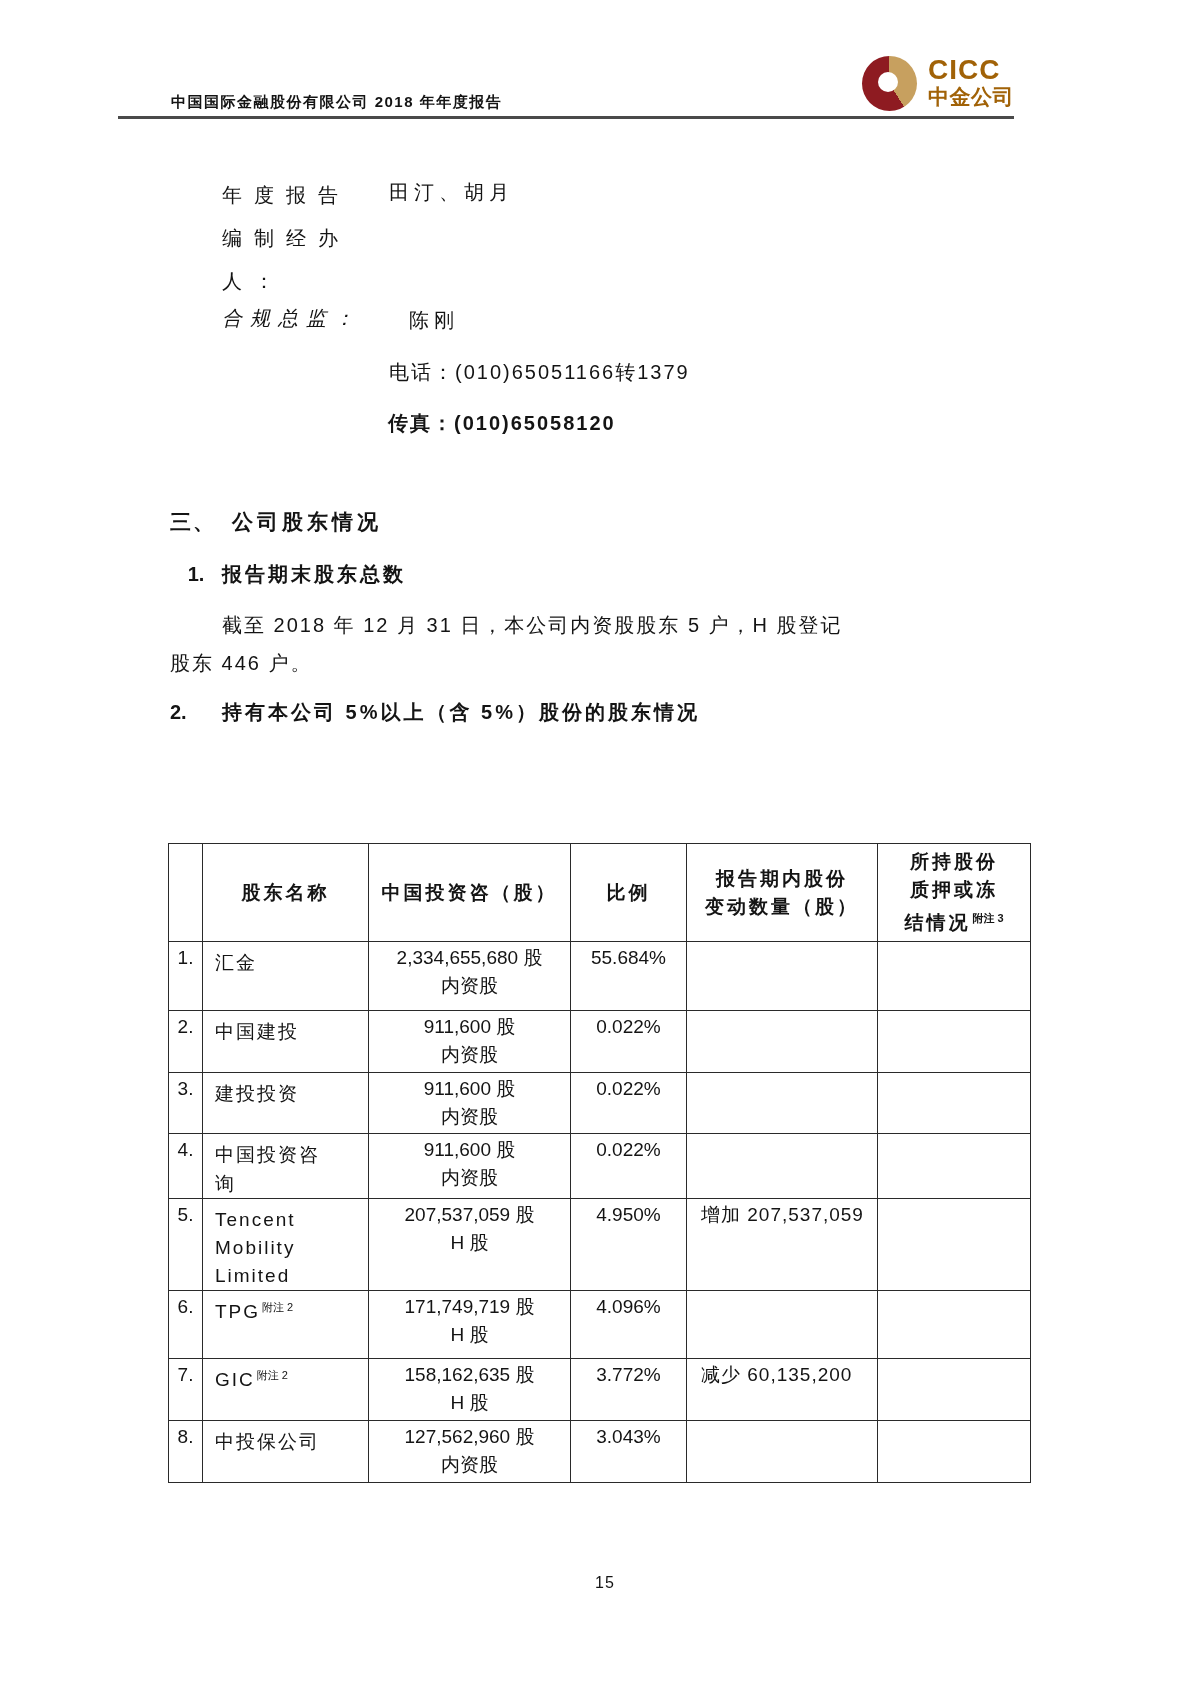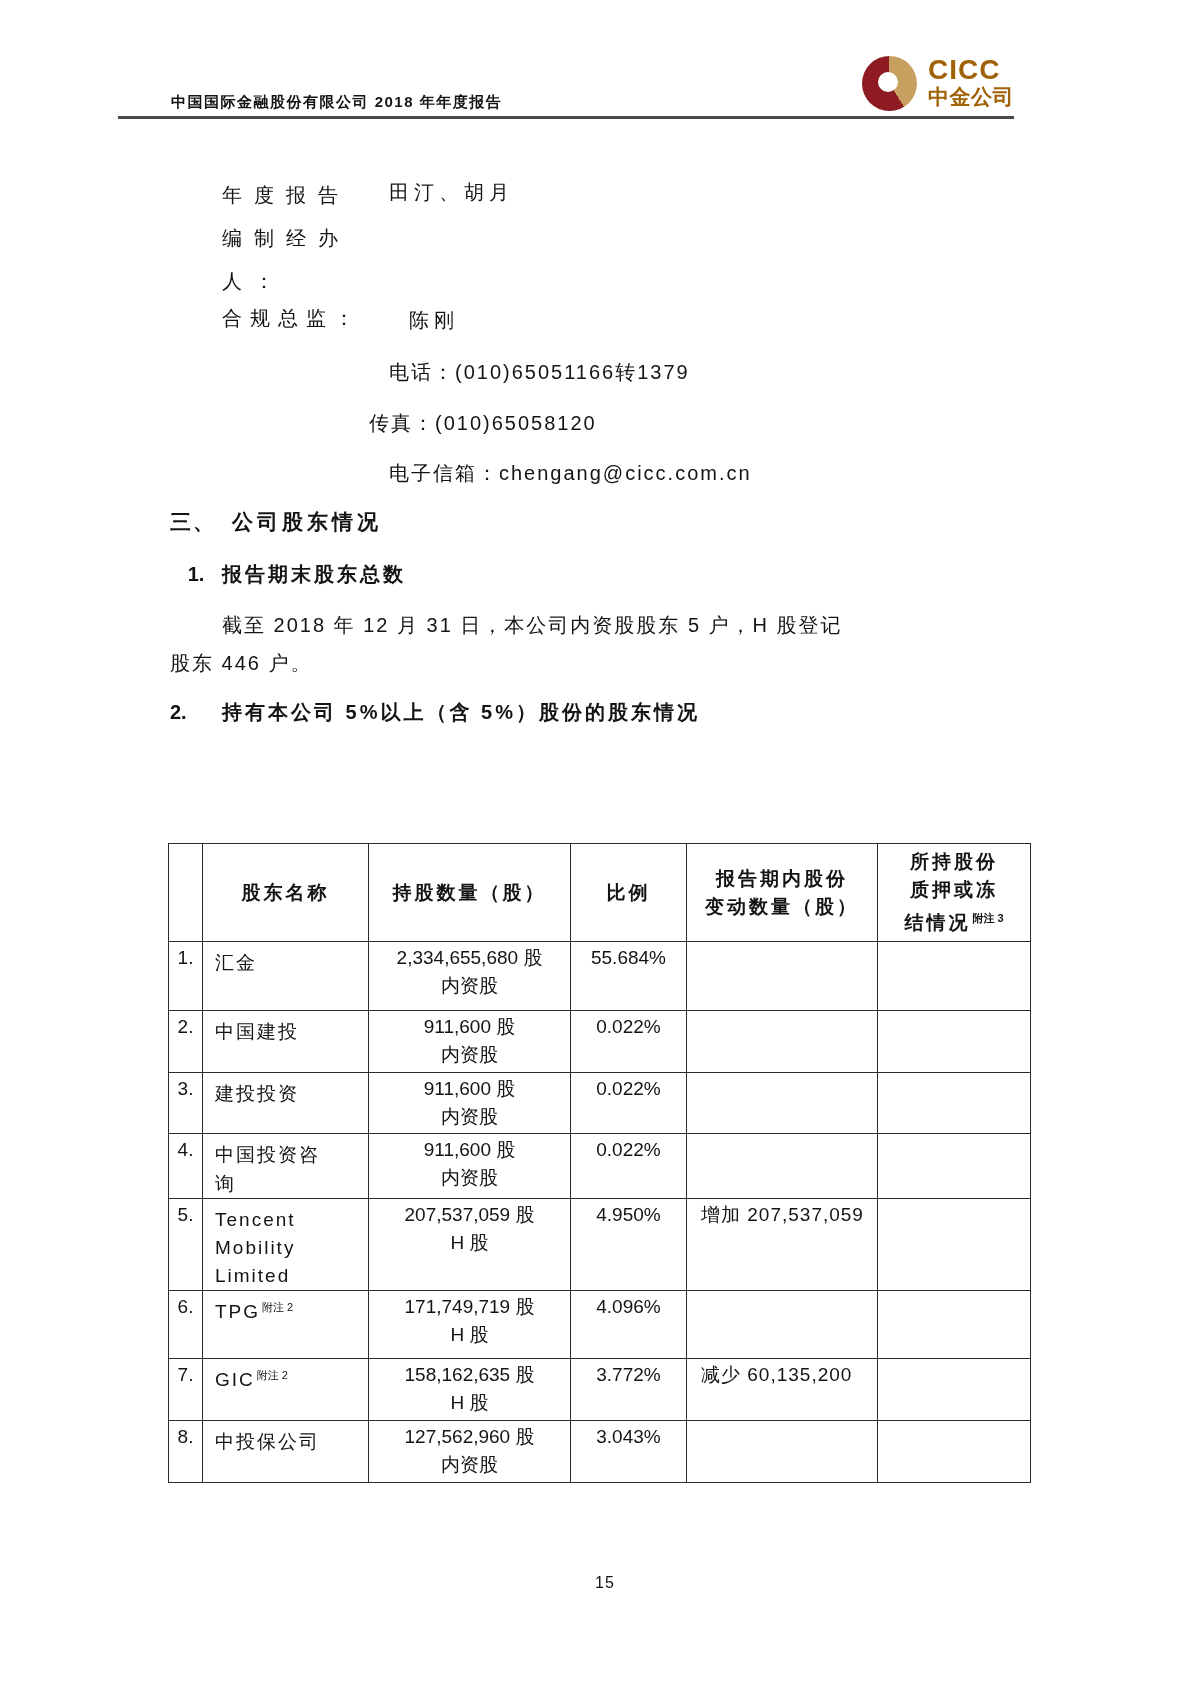--- a/index.html
+++ b/index.html
@@ -21,24 +21,24 @@
   .logo-text { left:928px; top:54px; color:#a16207; font-weight:bold; }
   .logo-cicc { font-size:28px; line-height:31px; letter-spacing:1px; }
   .logo-cn   { font-size:21px; line-height:23px; letter-spacing:0.5px; }
 
   
   .body-txt { font-size:20px; line-height:30px; letter-spacing:2px; }
   .lbl { font-size:20px; letter-spacing:12px; line-height:43px; }
   .lbl div { white-space:nowrap; }
   .preparer-label { left:222px; top:174px; }
   .preparer-value { left:389px; top:177px; letter-spacing:5px; }
-  .compliance-label { left:222px; top:303px; letter-spacing:8px; }
+  .compliance-label { left:222px; top:303px; letter-spacing:8px;font-style:italic; }
   .compliance-value { left:409px; top:305px; letter-spacing:5px; }
   .phone-line { left:389px; top:357px; }
-  .fax-line   { left:369px; top:408px; }
+  .fax-line   { left:388px; top:408px;font-weight:bold; }
   .email-line { left:389px; top:458px; }
 
   
   .sec-title { left:170px; top:508px; font-size:21px; font-weight:bold; letter-spacing:4px; }
   .sec-title .num { margin-right:16px; letter-spacing:2px; }
   .sub-head { font-size:20px; font-weight:bold; letter-spacing:3px; }
   .sub-head .num { display:inline-block; width:52px; font-weight:bold; letter-spacing:0; }
   .sub1 { left:170px; top:561px;text-align:center; }
   .sub2 { left:170px; top:699px; }
   .para { font-size:20px; letter-spacing:2px; }
@@ -83,21 +83,20 @@
     <div>年度报告</div>
     <div>编制经办</div>
     <div>人：</div>
   </div>
   <div class="abs body-txt preparer-value">田汀、胡月</div>
 
   <div class="abs body-txt compliance-label">合规总监：</div>
   <div class="abs body-txt compliance-value">陈刚</div>
   <div class="abs body-txt phone-line">电话：(010)65051166转1379</div>
   <div class="abs body-txt fax-line">传真：(010)65058120</div>
-  <div class="abs body-txt email-line">电子信箱：chengang@cicc.com.cn</div>
 
   <div class="abs sec-title">
     <span class="num">三、</span><span>公司股东情况</span>
   </div>
 
   <div class="abs sub-head sub1">
     <span class="num">1.</span><span>报告期末股东总数</span>
   </div>
   <div class="abs para para1-l1">截至 2018 年 12 月 31 日，本公司内资股股东 5 户，H 股登记</div>
   <div class="abs para para1-l2">股东 446 户。</div>
@@ -112,21 +111,21 @@
         <col style="width:166px">
         <col style="width:202px">
       <col style="width:116px">
         <col style="width:191px">
         <col style="width:153px">
     </colgroup>
     <tbody>
       <tr style="height:96px">
         <td class="th"></td>
         <td class="th">股东名称</td>
-        <td class="th">持股数量（股）</td>
+        <td class="th">中国投资咨（股）</td>
         <td class="th">比例</td>
         <td class="th">
           <div>报告期内股份</div>
           <div>变动数量（股）</div>
         </td>
         <td class="th">
           <div>所持股份</div>
           <div>质押或冻</div>
           <div><span>结情况</span><sup class="sup">附注 3</sup></div>
         </td>

